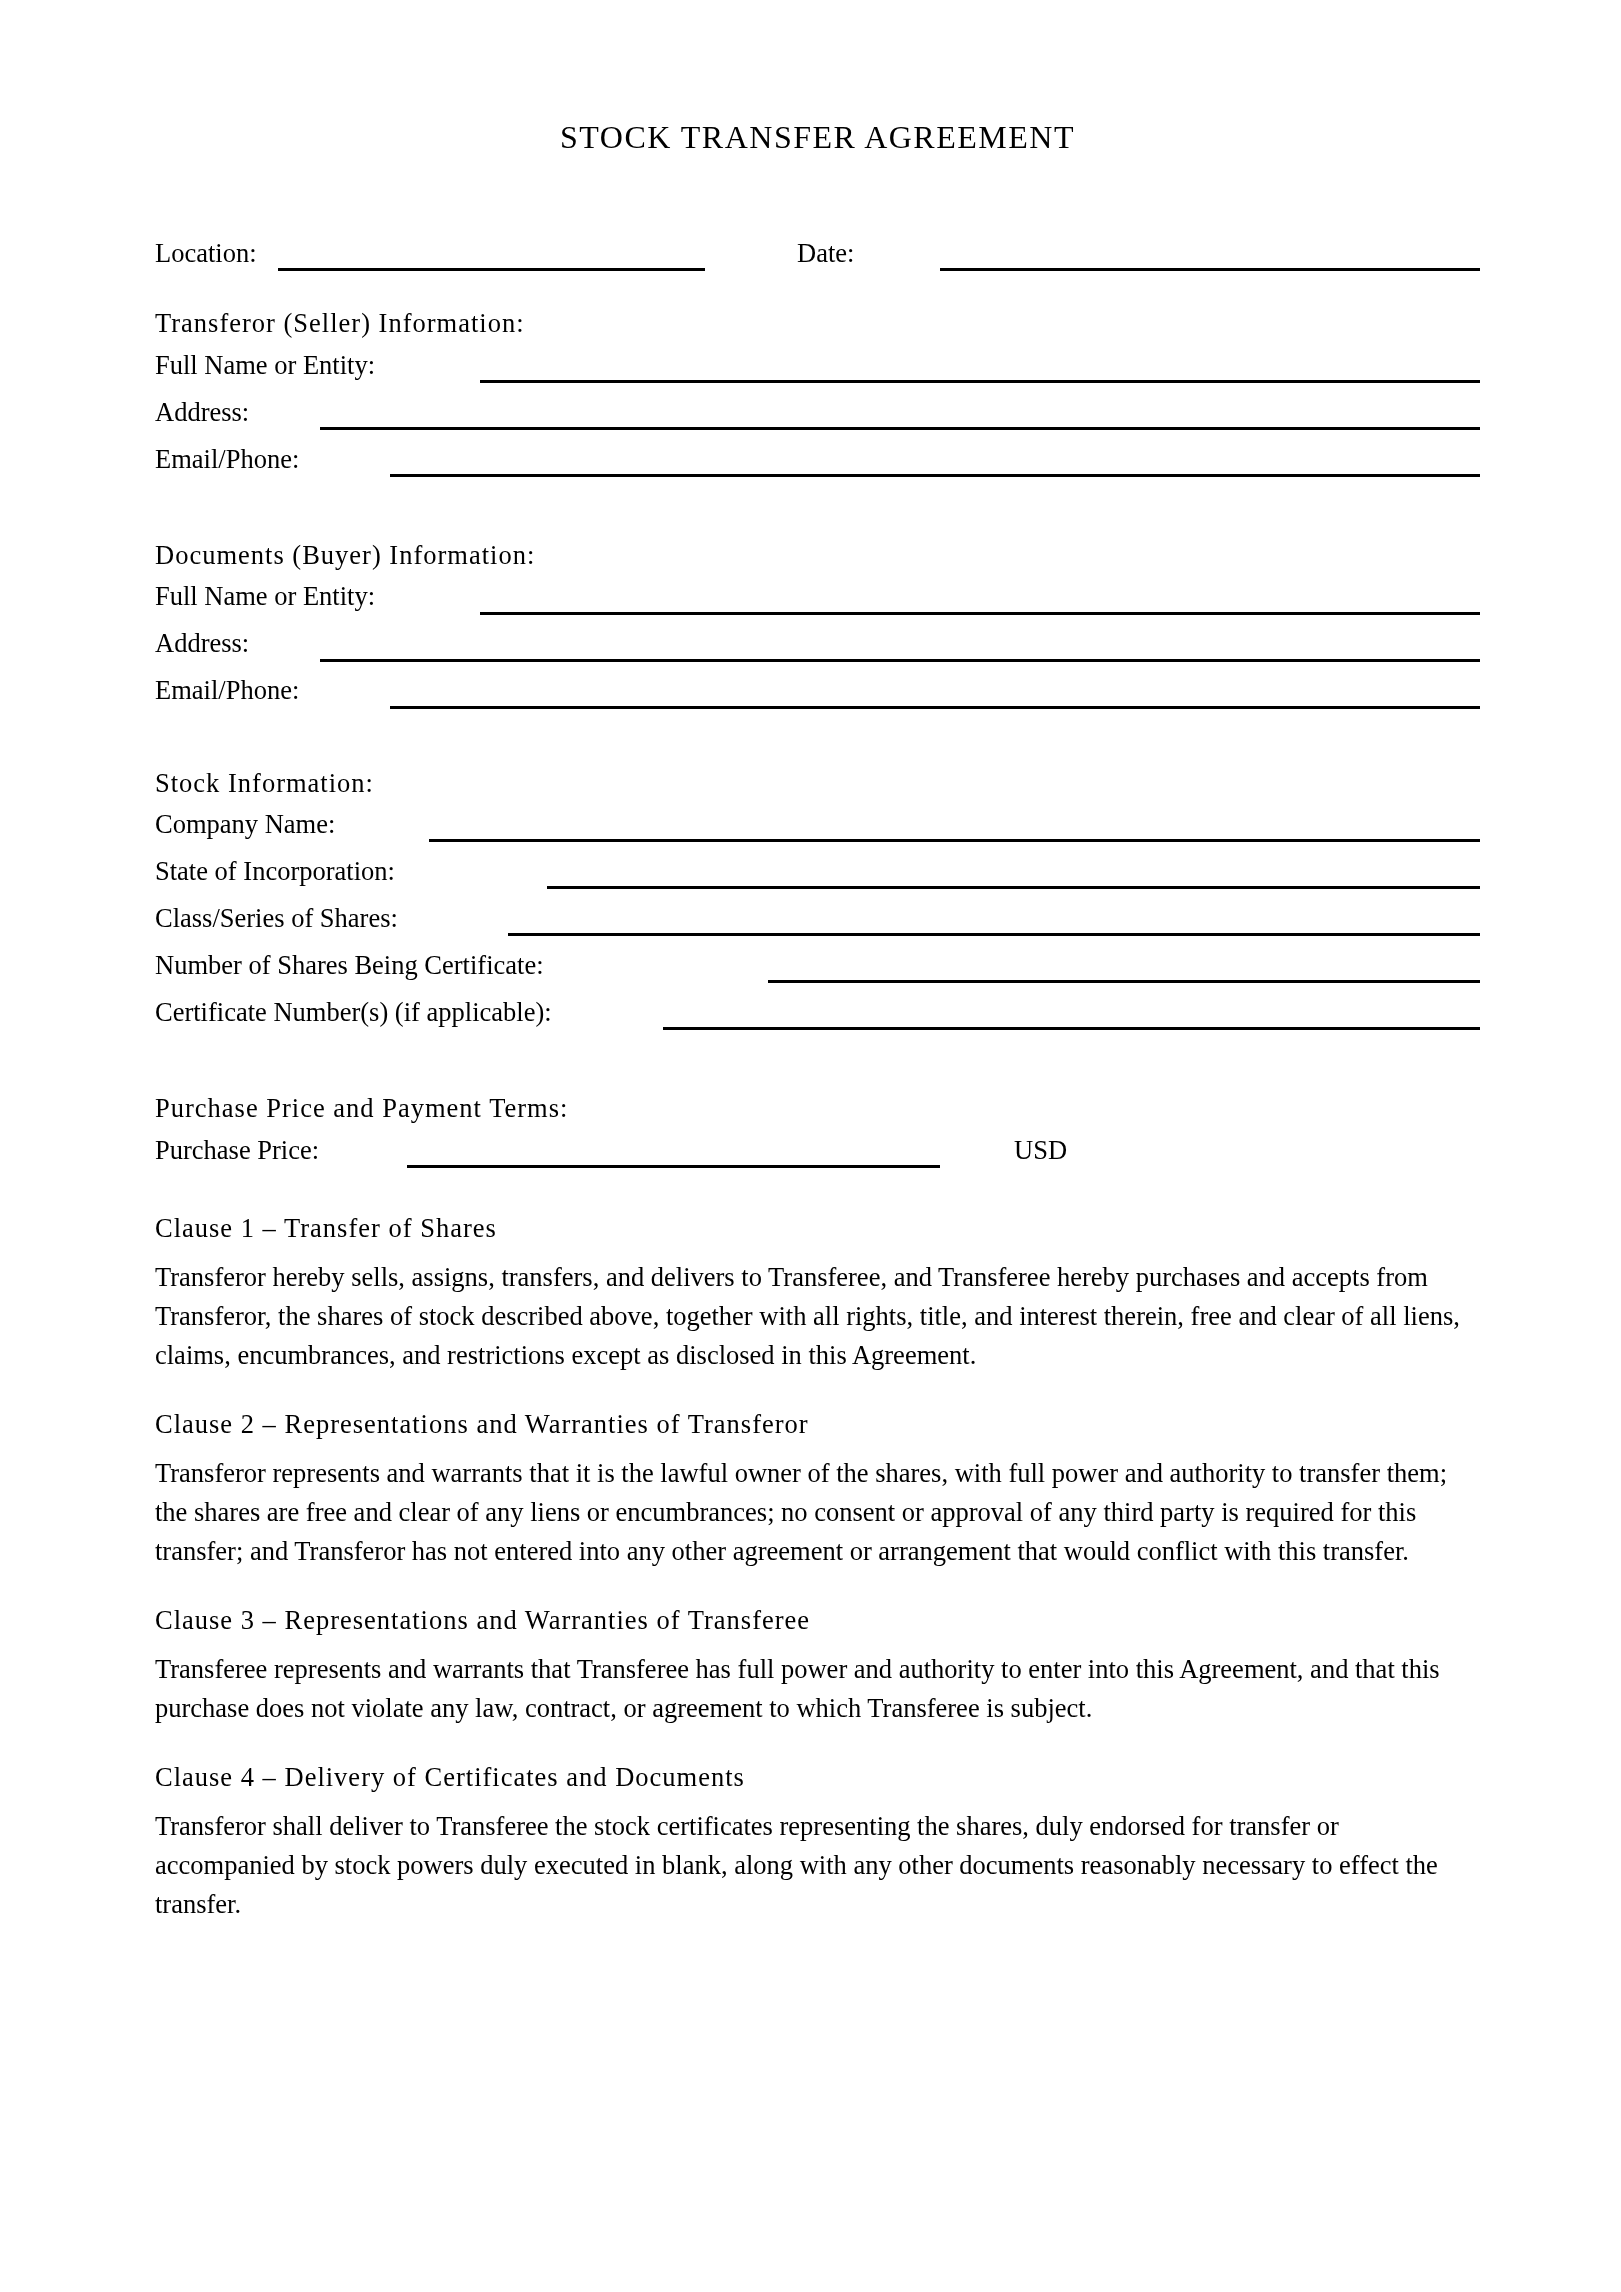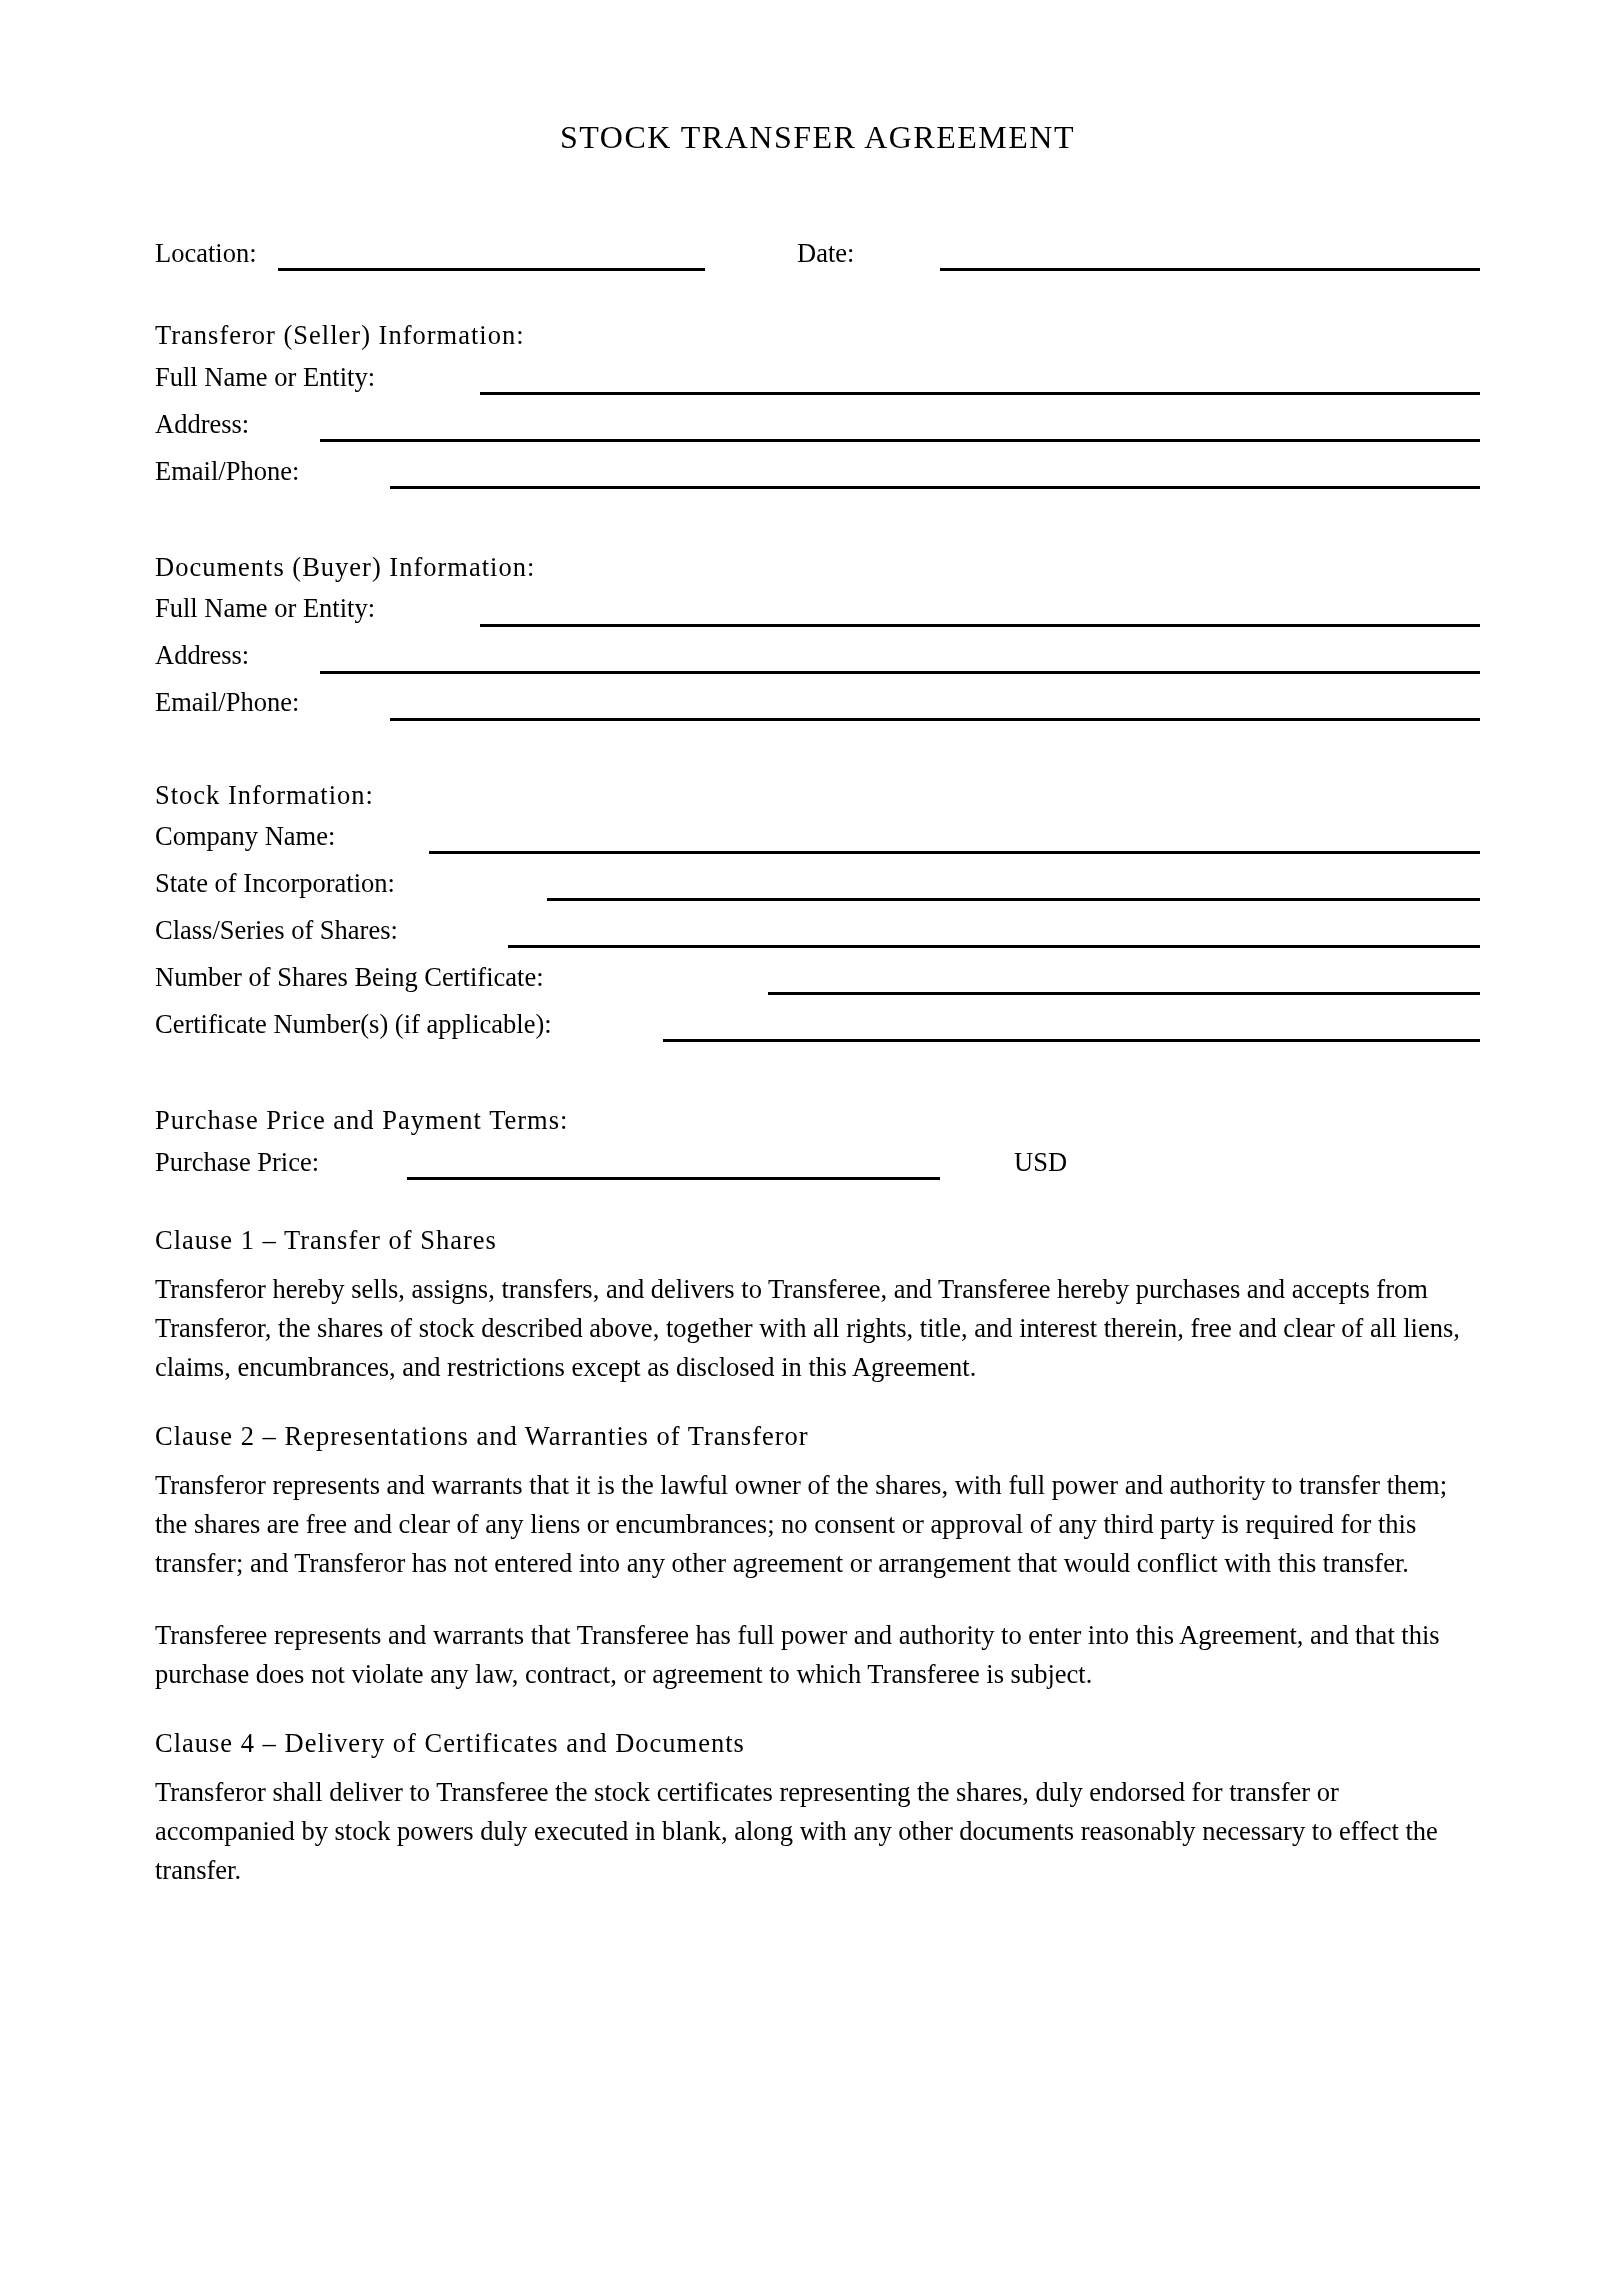--- a/index.html
+++ b/index.html
@@ -43,21 +43,21 @@
     border-top: 3.9px solid #000;
   }
   .meta-row { margin-top: 78px; }
   .sec-heading {
     font-size: 26.5px;
     line-height: 32px;
     letter-spacing: 1px;
     white-space: nowrap;
   }
   .sec { margin-top: 51px; }
-  .sec-first { margin-top: 37px; }
+  .sec-first { margin-top: 25px; }
   .sec-stock { margin-top: 47px; }
   .frow-first { margin-top: 7.8px; text-decoration: underline; }
   .clause-heading {
     font-size: 26.5px;
     line-height: 32px;
     letter-spacing: 1px;
     white-space: nowrap;
   }
   .clause-1 { margin-top: 51px; }
   .clause { margin-top: 33px; }
@@ -152,20 +152,21 @@
     <div class="clause-heading">Clause 1 – Transfer of Shares</div>
     <div class="clause-body">Transferor hereby sells, assigns, transfers, and delivers to Transferee, and Transferee hereby purchases and accepts from Transferor, the shares of stock described above, together with all rights, title, and interest therein, free and clear of all liens, claims, encumbrances, and restrictions except as disclosed in this Agreement.</div>
   </div>
 
   <div class="clause">
     <div class="clause-heading">Clause 2 – Representations and Warranties of Transferor</div>
     <div class="clause-body">Transferor represents and warrants that it is the lawful owner of the shares, with full power and authority to transfer them; the shares are free and clear of any liens or encumbrances; no consent or approval of any third party is required for this transfer; and Transferor has not entered into any other agreement or arrangement that would conflict with this transfer.</div>
   </div>
 
   <div class="clause">
+    <div class="clause-heading">Clause 3 – Representations and Warranties of Transferee</div>
     <div class="clause-body">Transferee represents and warrants that Transferee has full power and authority to enter into this Agreement, and that this purchase does not violate any law, contract, or agreement to which Transferee is subject.</div>
   </div>
 
   <div class="clause">
     <div class="clause-heading">Clause 4 – Delivery of Certificates and Documents</div>
     <div class="clause-body">Transferor shall deliver to Transferee the stock certificates representing the shares, duly endorsed for transfer or accompanied by stock powers duly executed in blank, along with any other documents reasonably necessary to effect the transfer.</div>
   </div>
 
 </div>
 

